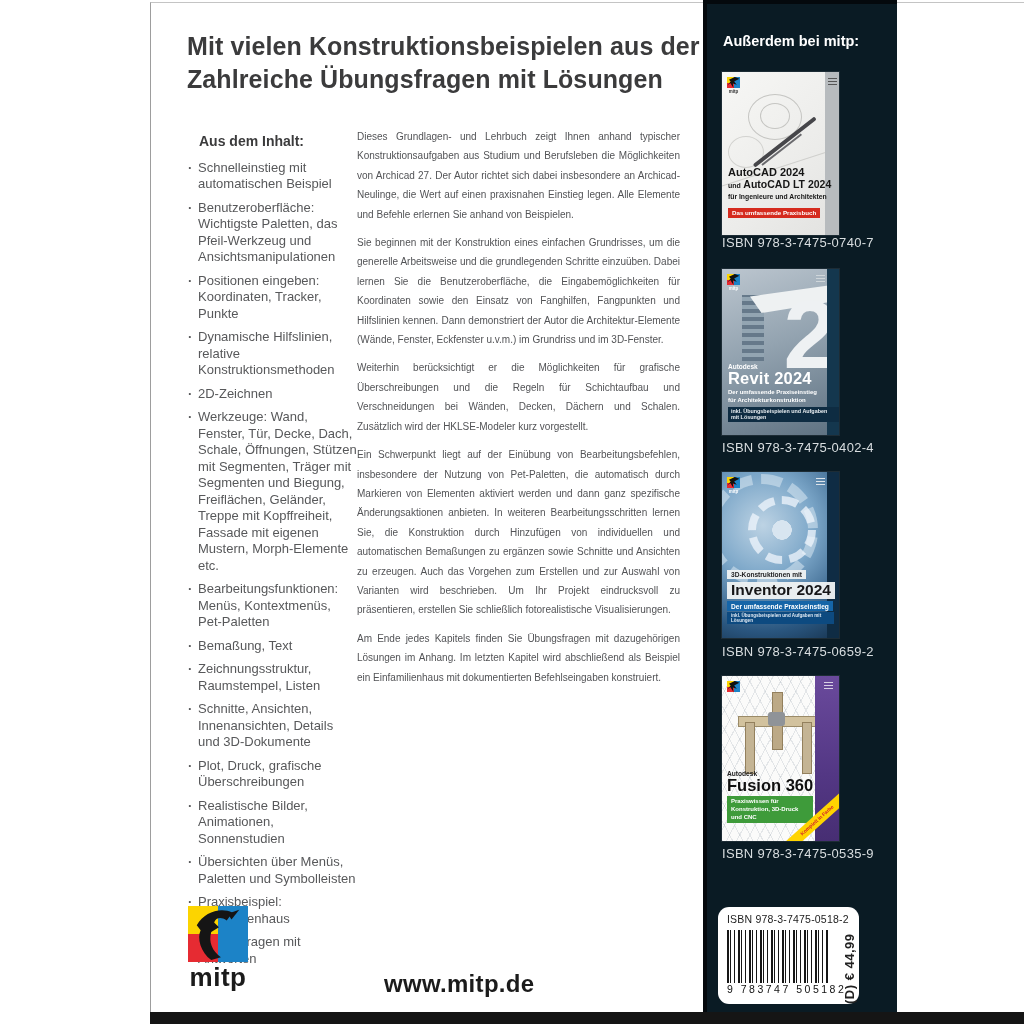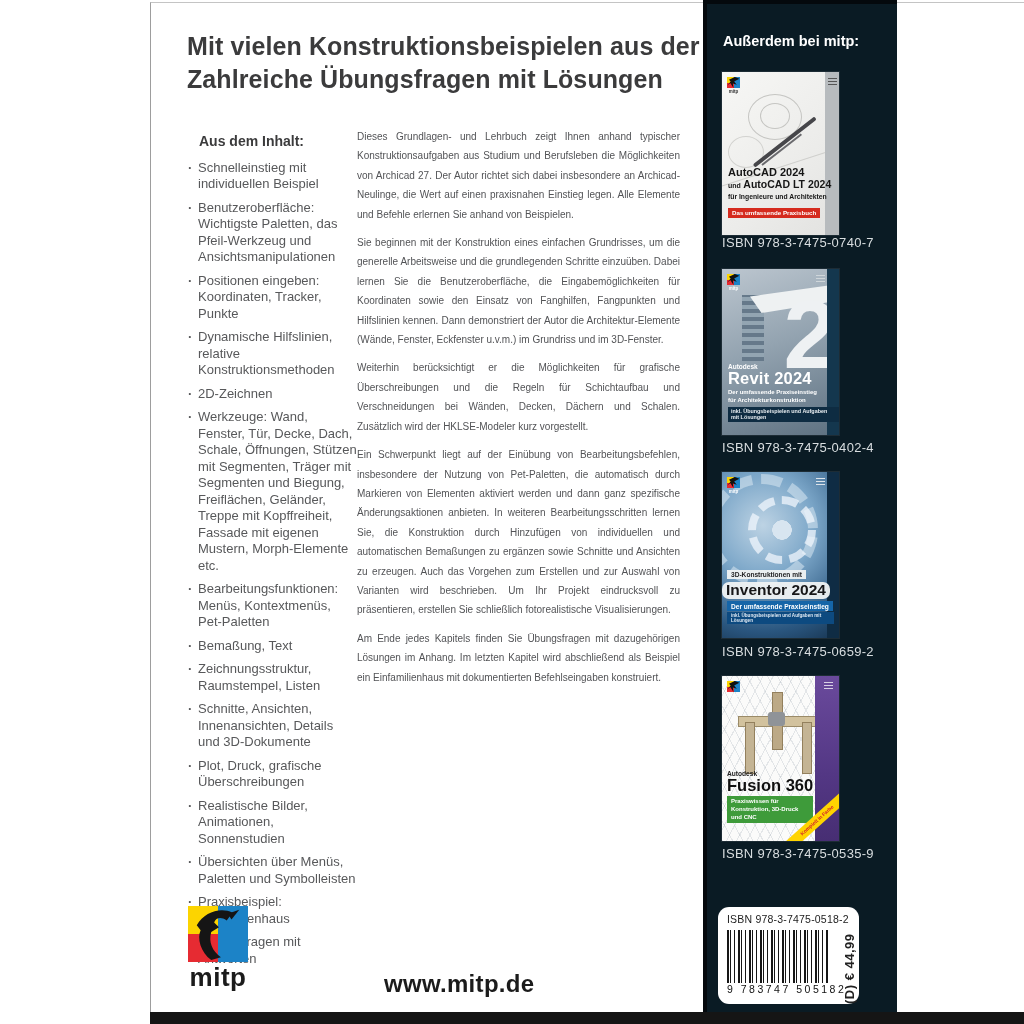--- a/index.html
+++ b/index.html
@@ -92,21 +92,21 @@
   .cov-inventor .strip{position:absolute;right:0;top:0;width:12px;height:100%;background:#0f2c44;z-index:4;}
   .cov-inventor .g1{position:absolute;left:-16px;top:2px;width:112px;height:112px;
     border:10px dashed rgba(226,237,246,.5);border-radius:50%;box-sizing:border-box;}
   .cov-inventor .g2{position:absolute;left:26px;top:24px;width:68px;height:68px;
     border:8px dashed rgba(240,246,252,.75);border-radius:50%;box-sizing:border-box;
     background:radial-gradient(circle,#d8e5f0 0 26%,rgba(216,229,240,0) 27%);}
   .cov-inventor .tbox{position:absolute;left:0;bottom:14px;z-index:5;width:100%;}
   .cov-inventor .t0{display:inline-block;background:rgba(238,241,243,.96);color:#1d1d1f;
     font-size:6.6px;font-weight:bold;padding:1px 4px;margin-left:5px;}
   .cov-inventor .t1{display:inline-block;background:rgba(238,241,243,.96);color:#161618;
-    font-size:15.5px;font-weight:800;line-height:16px;padding:0 4px 1px;border-radius:7px;}
+    font-size:15.5px;font-weight:800;line-height:16px;padding:0 4px 1px;margin-left:5px;}
   .cov-inventor .banner{display:block;background:#1565a8;color:#fff;font-size:6.6px;
     font-weight:bold;padding:1.5px 4px;margin:2px 5px 0;width:fit-content;}
   .cov-inventor .banner2{display:block;background:#0d4a80;color:#dfe9f2;font-size:4.6px;
     font-weight:bold;padding:1px 4px;margin:1px 5px 0;width:fit-content;}
 
   
   .cov-fusion{top:672px;height:165px;background:
     repeating-linear-gradient(62deg,rgba(165,175,185,.28) 0 1px,transparent 1px 9px),
     repeating-linear-gradient(-62deg,rgba(165,175,185,.28) 0 1px,transparent 1px 9px),
     #fbfbfa;}
@@ -152,21 +152,21 @@
 <div class="page-border"></div>
 
 <div class="headline">
   <div>Mit vielen Konstruktionsbeispielen aus der Praxis</div>
   <div>Zahlreiche Übungsfragen mit Lösungen</div>
 </div>
 
 <div class="contents">
   <p class="ct-title">Aus dem Inhalt:</p>
   <ul>
-    <li>Schnelleinstieg mit individuellen Beispiel</li>
+    <li>Schnelleinstieg mit automatischen Beispiel</li>
     <li>Benutzeroberfläche: Wichtigste Paletten, das Pfeil-Werkzeug und Ansichtsmanipulationen</li>
     <li>Positionen eingeben: Koordinaten, Tracker, Punkte</li>
     <li>Dynamische Hilfslinien, relative Konstruktionsmethoden</li>
     <li>2D-Zeichnen</li>
     <li>Werkzeuge: Wand, Fenster, Tür, Decke, Dach, Schale, Öffnungen, Stützen mit Segmenten, Träger mit Segmenten und Biegung, Freiflächen, Geländer, Treppe mit Kopffreiheit, Fassade mit eigenen Mustern, Morph-Elemente etc.</li>
     <li>Bearbeitungsfunktionen: Menüs, Kontextmenüs, Pet-Paletten</li>
     <li>Bemaßung, Text</li>
     <li>Zeichnungsstruktur, Raumstempel, Listen</li>
     <li>Schnitte, Ansichten, Innenansichten, Details und 3D-Dokumente</li>
     <li>Plot, Druck, grafische Überschreibungen</li>

